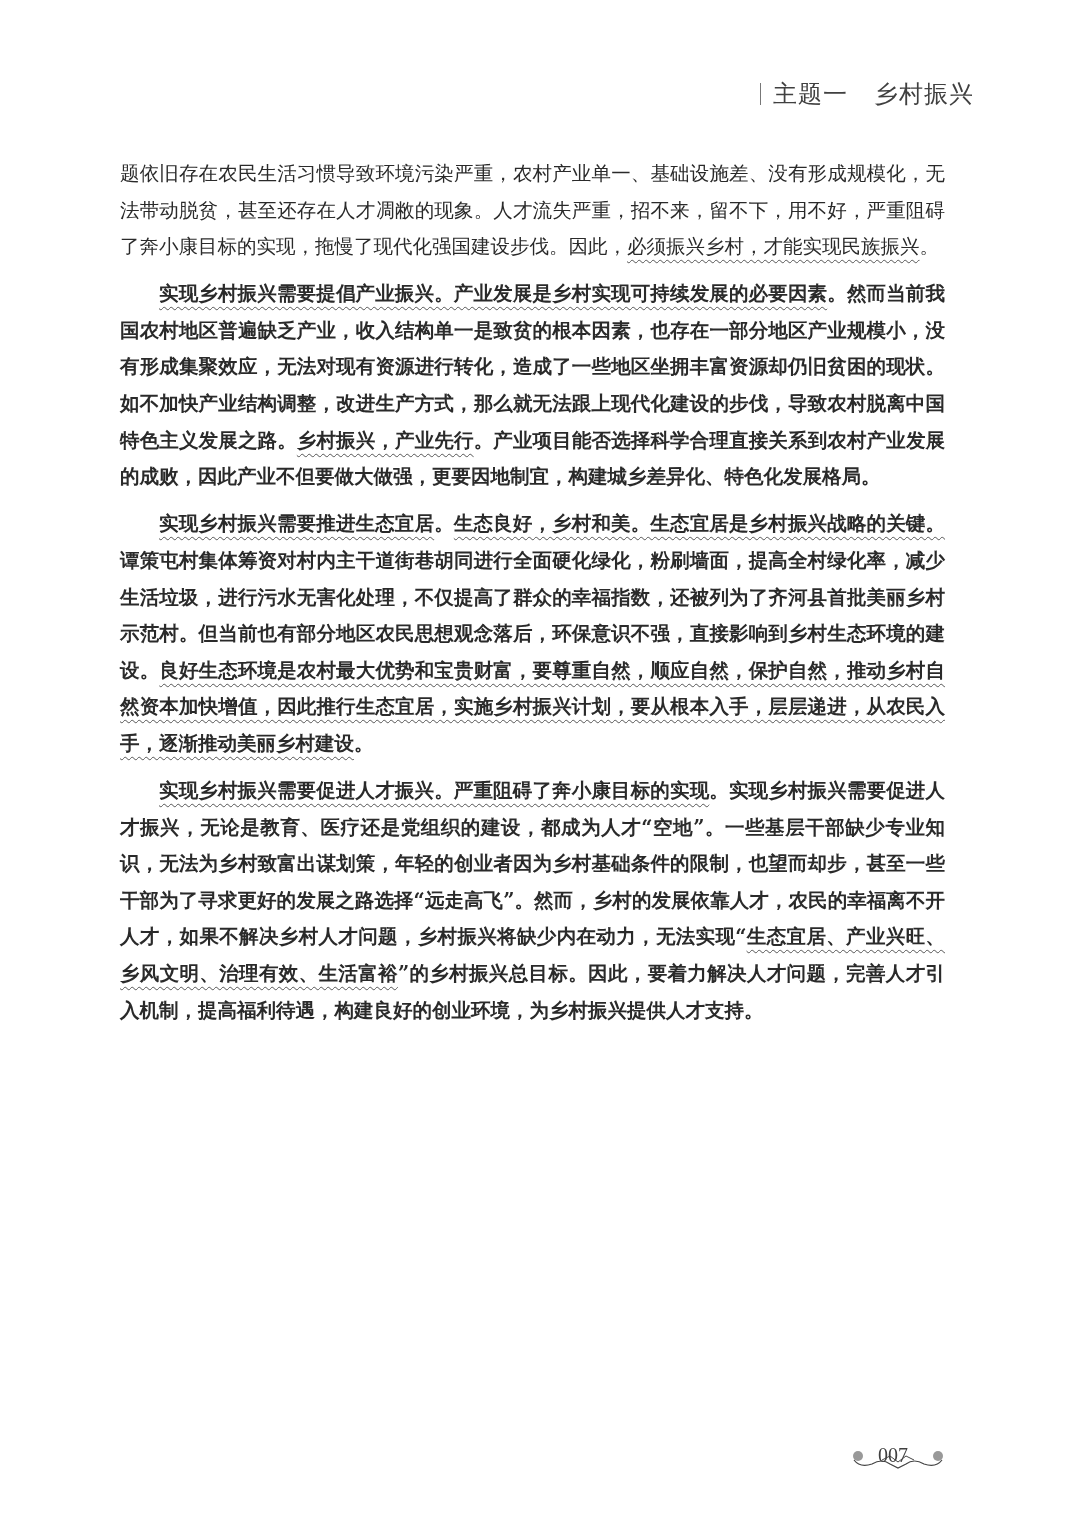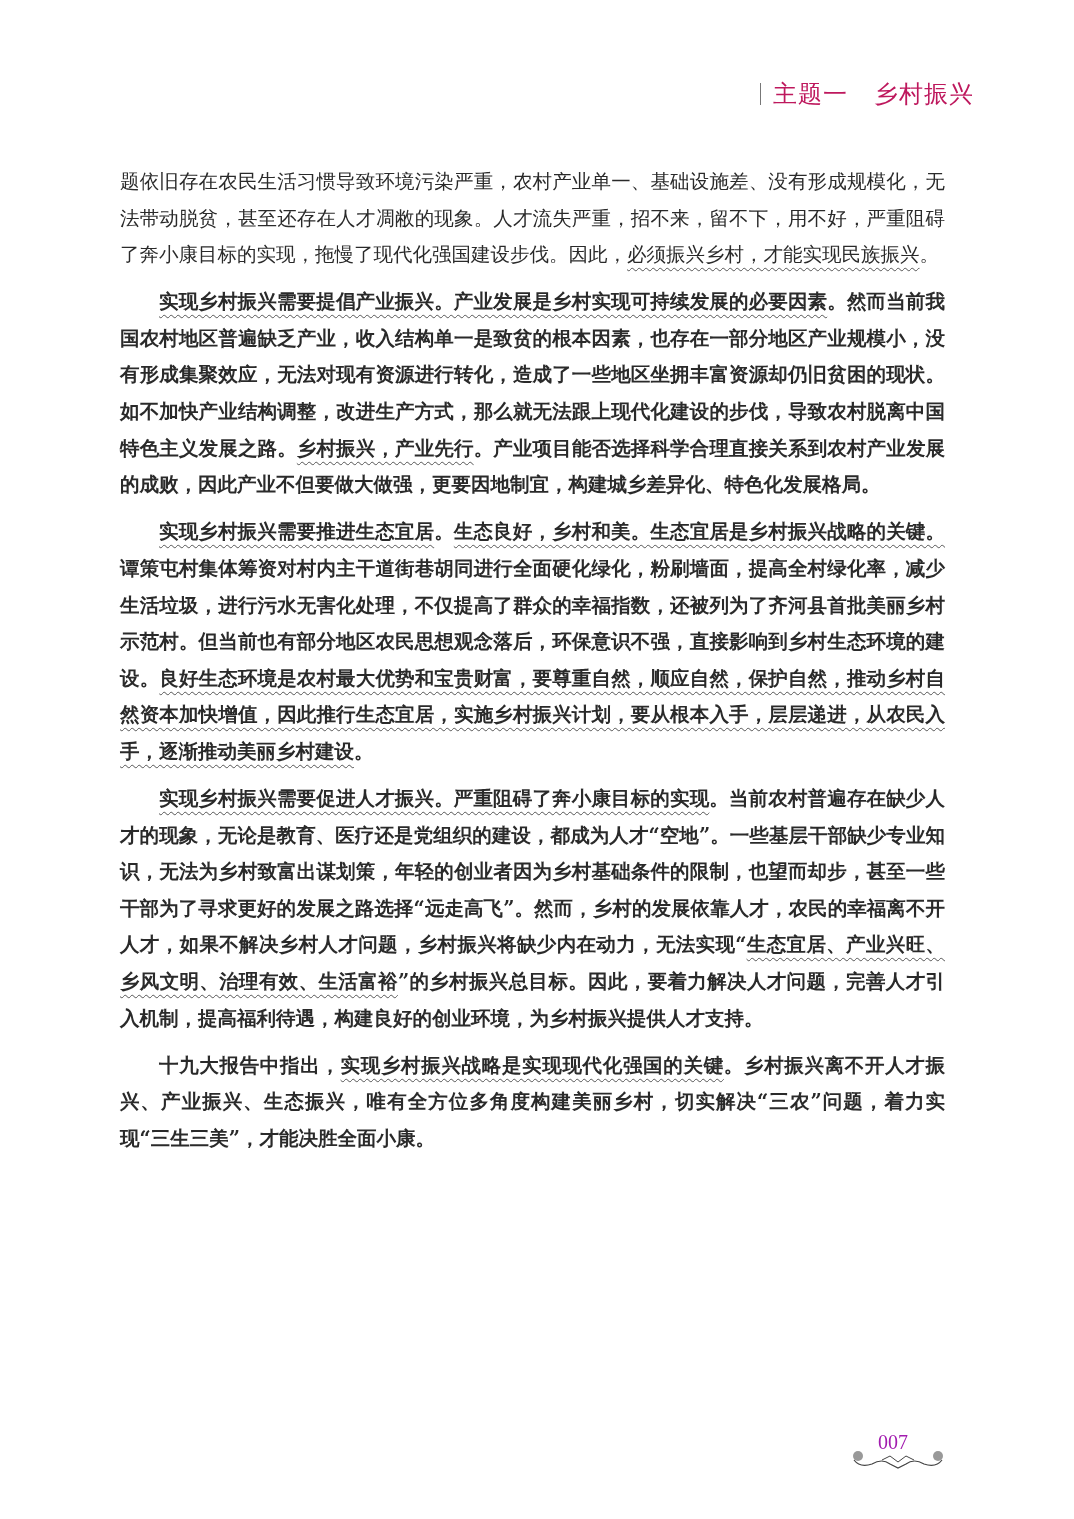--- a/index.html
+++ b/index.html
@@ -1,41 +1,40 @@
 <!DOCTYPE html>
 <html><head>
   <meta charset="utf-8">
   <style>
     html, body { margin: 0; padding: 0; background: #ffffff; }
     body { width: 1074px; height: 1519px; position: relative; overflow: hidden;
       font-family: "DejaVu Serif", "Liberation Serif", serif; color: #2a2a2a; }
-    .header { position: absolute; top: 78px; left: 760px; font-size: 24px; color: #be185d; letter-spacing: 1px; }
+    .header { position: absolute; top: 78px; left: 760px; font-size: 24px; color: #404040; letter-spacing: 1px; }
     .header .bar { display: inline-block; width: 1px; height: 22px; background: #777; vertical-align: -3px; margin-right: 12px; }
     .header .sp { display: inline-block; width: 26px; }
-    .content { position: absolute; top: 164px; left: 120px; width: 825px; font-size: 19.5px; line-height: 36.6px; text-align: justify; }
+    .content { position: absolute; top: 156px; left: 120px; width: 825px; font-size: 19.5px; line-height: 36.6px; text-align: justify; }
     .content p { margin: 0 0 10.5px 0; text-indent: 0; }
     .content p.ind { text-indent: 2em; font-weight: bold; }
     .wavy { text-decoration: underline wavy #555; text-decoration-thickness: 1px; text-underline-offset: 6px; }
     .footer { position: absolute; top: 1430px; left: 848px; width: 100px; height: 40px; }
-    .footer .num { position: absolute; left: 30px; top: 1px; font-size: 20px; color: #a21caf; font-family: "Liberation Serif", serif; }
+    .footer .num { position: absolute; left: 30px; top: 14px; font-size: 20px; color: #404040; font-family: "Liberation Serif", serif; }
     .footer svg { position: absolute; left: 0; top: 12px; }
   </style>
 </head>
 <body>
 
 <div class="header">
   <span class="bar"></span><span>主题一</span><span class="sp"></span><span>乡村振兴</span>
 </div>
 
 <div class="content" id="content">
     <p><span>题依旧存在农民生活习惯导致环境污染严重，农村产业单一、基础设施差、没有形成规模化，无法带动脱贫，甚至还存在人才凋敝的现象。人才流失严重，招不来，留不下，用不好，严重阻碍了奔小康目标的实现，拖慢了现代化强国建设步伐。因此，</span><span class="wavy">必须振兴乡村，才能实现民族振兴</span><span>。</span></p>
     <p class="ind"><span class="wavy">实现乡村振兴需要提倡产业振兴。产业发展是乡村实现可持续发展的必要因素</span><span>。然而当前我国农村地区普遍缺乏产业，收入结构单一是致贫的根本因素，也存在一部分地区产业规模小，没有形成集聚效应，无法对现有资源进行转化，造成了一些地区坐拥丰富资源却仍旧贫困的现状。如不加快产业结构调整，改进生产方式，那么就无法跟上现代化建设的步伐，导致农村脱离中国特色主义发展之路。</span><span class="wavy">乡村振兴，产业先行</span><span>。产业项目能否选择科学合理直接关系到农村产业发展的成败，因此产业不但要做大做强，更要因地制宜，构建城乡差异化、特色化发展格局。</span></p>
     <p class="ind"><span class="wavy">实现乡村振兴需要推进生态宜居</span><span>。</span><span class="wavy">生态良好，乡村和美。生态宜居是乡村振兴战略的关键。</span><span>谭策屯村集体筹资对村内主干道街巷胡同进行全面硬化绿化，粉刷墙面，提高全村绿化率，减少生活垃圾，进行污水无害化处理，不仅提高了群众的幸福指数，还被列为了齐河县首批美丽乡村示范村。但当前也有部分地区农民思想观念落后，环保意识不强，直接影响到乡村生态环境的建设。</span><span class="wavy">良好生态环境是农村最大优势和宝贵财富，要尊重自然，顺应自然，保护自然，推动乡村自然资本加快增值，因此推行生态宜居，实施乡村振兴计划，要从根本入手，层层递进，从农民入手，逐渐推动美丽乡村建设</span><span>。</span></p>
-    <p class="ind"><span class="wavy">实现乡村振兴需要促进人才振兴。严重阻碍了奔小康目标的实现</span><span>。当前农村普遍存在缺少人才的现象，无论是教育、医疗还是党组织的建设，都成为人才“空地”。一些基层干部缺少专业知识，无法为乡村致富出谋划策，年轻的创业者因为乡村基础条件的限制，也望而却步，甚至一些干部为了寻求更好的发展之路选择“远走高飞”。然而，乡村的发展依靠人才，农民的幸福离不开人才，如果不解决乡村人才问题，乡村振兴将缺少内在动力，无法实现“</span><span class="wavy">生态宜居、产业兴旺、乡风文明、治理有效、生活富裕</span><span>”的乡村振兴总目标。因此，要着力解决人才问题，完善人才引入机制，提高福利待遇，构建良好的创业环境，为乡村振兴提供人才支持。</span></p>
-    <p class="ind"><span>十九大报告中指出，</span><span class="wavy">实现乡村振兴战略是实现现代化强国的关键</span><span>。乡村振兴离不开人才振兴、产业振兴、生态振兴，唯有全方位多角度构建美丽乡村，切实解决“三农”问题，着力实现“三生三美”，才能决胜全面小康。</span></p>
+    <p class="ind"><span class="wavy">实现乡村振兴需要促进人才振兴。严重阻碍了奔小康目标的实现</span><span>。实现乡村振兴需要促进人才振兴，无论是教育、医疗还是党组织的建设，都成为人才“空地”。一些基层干部缺少专业知识，无法为乡村致富出谋划策，年轻的创业者因为乡村基础条件的限制，也望而却步，甚至一些干部为了寻求更好的发展之路选择“远走高飞”。然而，乡村的发展依靠人才，农民的幸福离不开人才，如果不解决乡村人才问题，乡村振兴将缺少内在动力，无法实现“</span><span class="wavy">生态宜居、产业兴旺、乡风文明、治理有效、生活富裕</span><span>”的乡村振兴总目标。因此，要着力解决人才问题，完善人才引入机制，提高福利待遇，构建良好的创业环境，为乡村振兴提供人才支持。</span></p>
   </div>
 
 <div class="footer">
   <svg width="100" height="30" viewBox="0 0 100 30">
     <circle cx="10" cy="14" r="5" fill="#999"></circle>
     <circle cx="90" cy="14" r="5" fill="#999"></circle>
     <path d="M6 18 Q12 26 24 22 Q34 16 42 22 L50 26 L58 22 Q66 16 76 22 Q88 26 94 18" fill="none" stroke="#444" stroke-width="1.2"></path>
     <path d="M34 18 L42 14 L50 20 L58 14 L66 18" fill="none" stroke="#444" stroke-width="1"></path>
   </svg>
   <span class="num">007</span>

